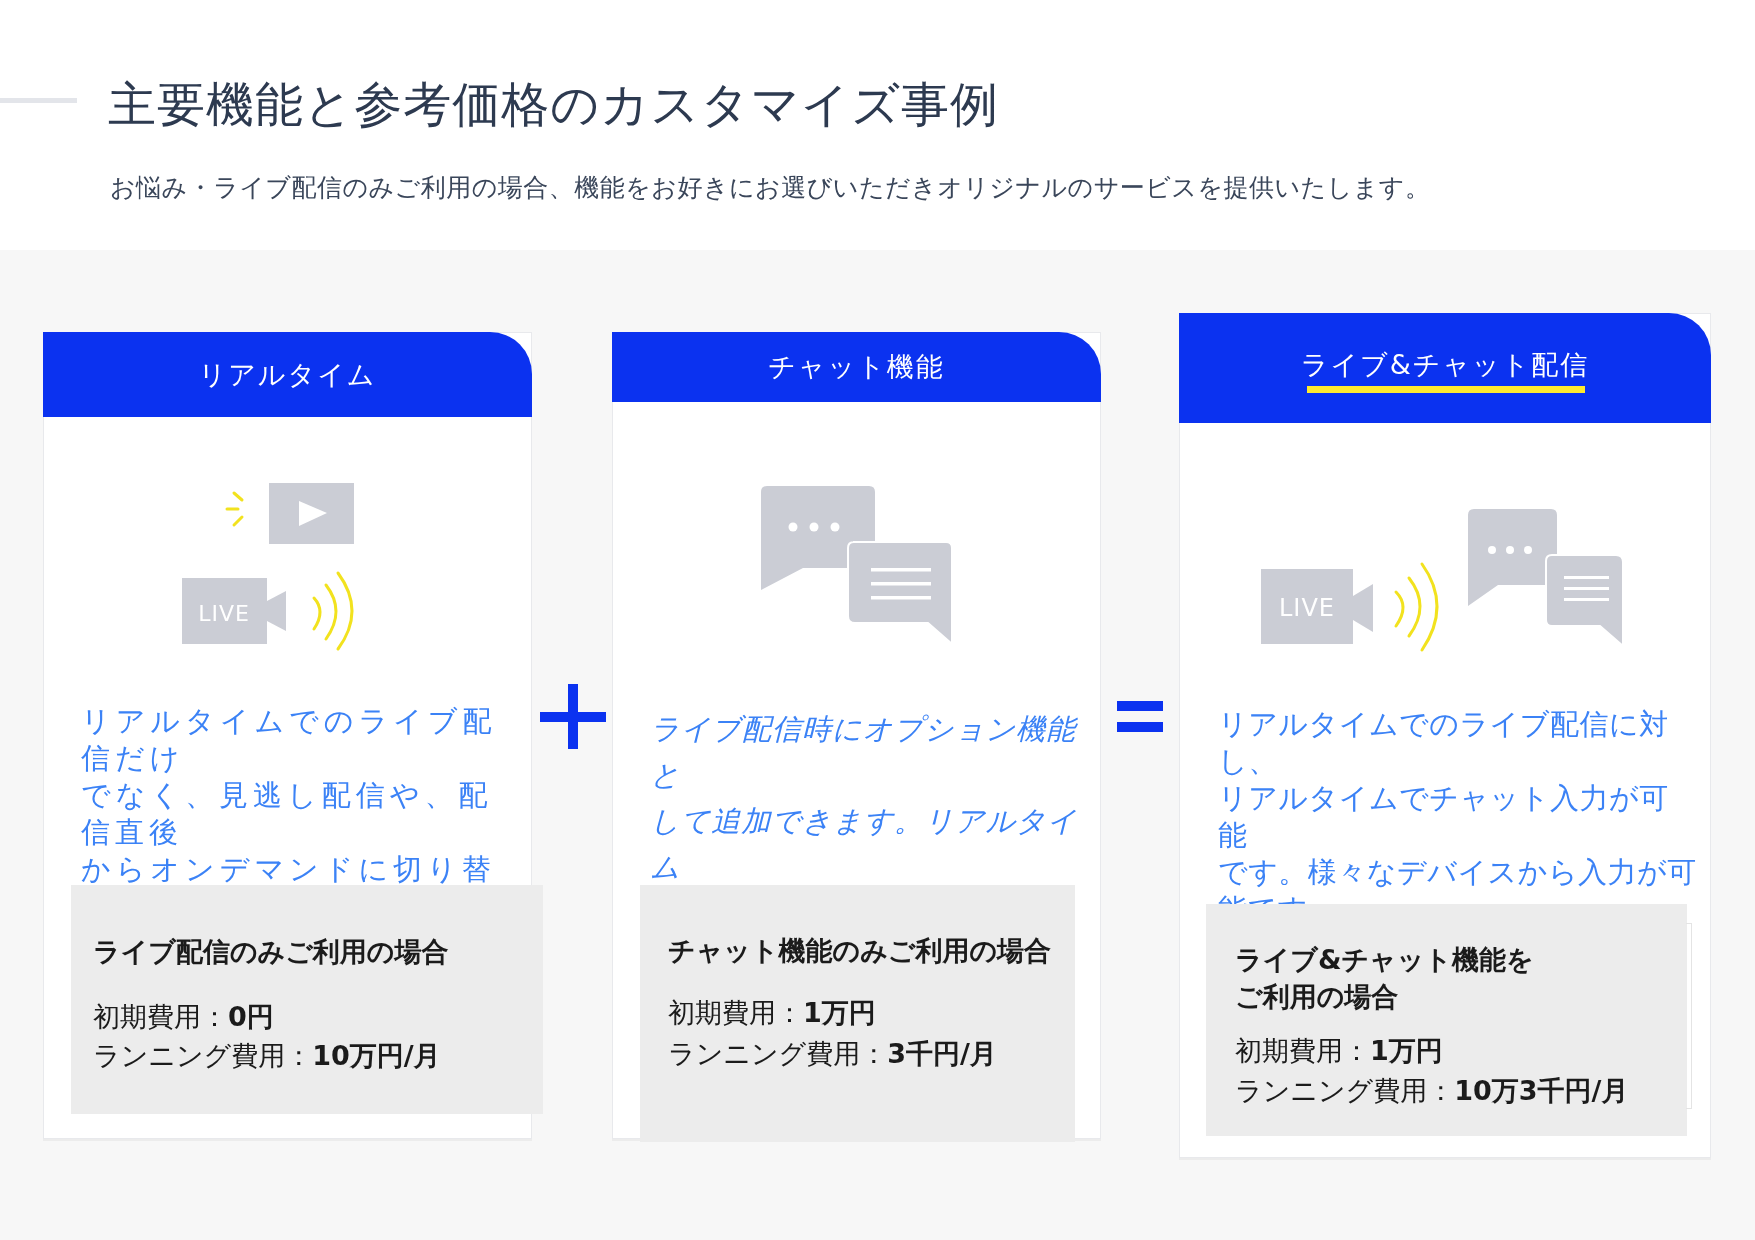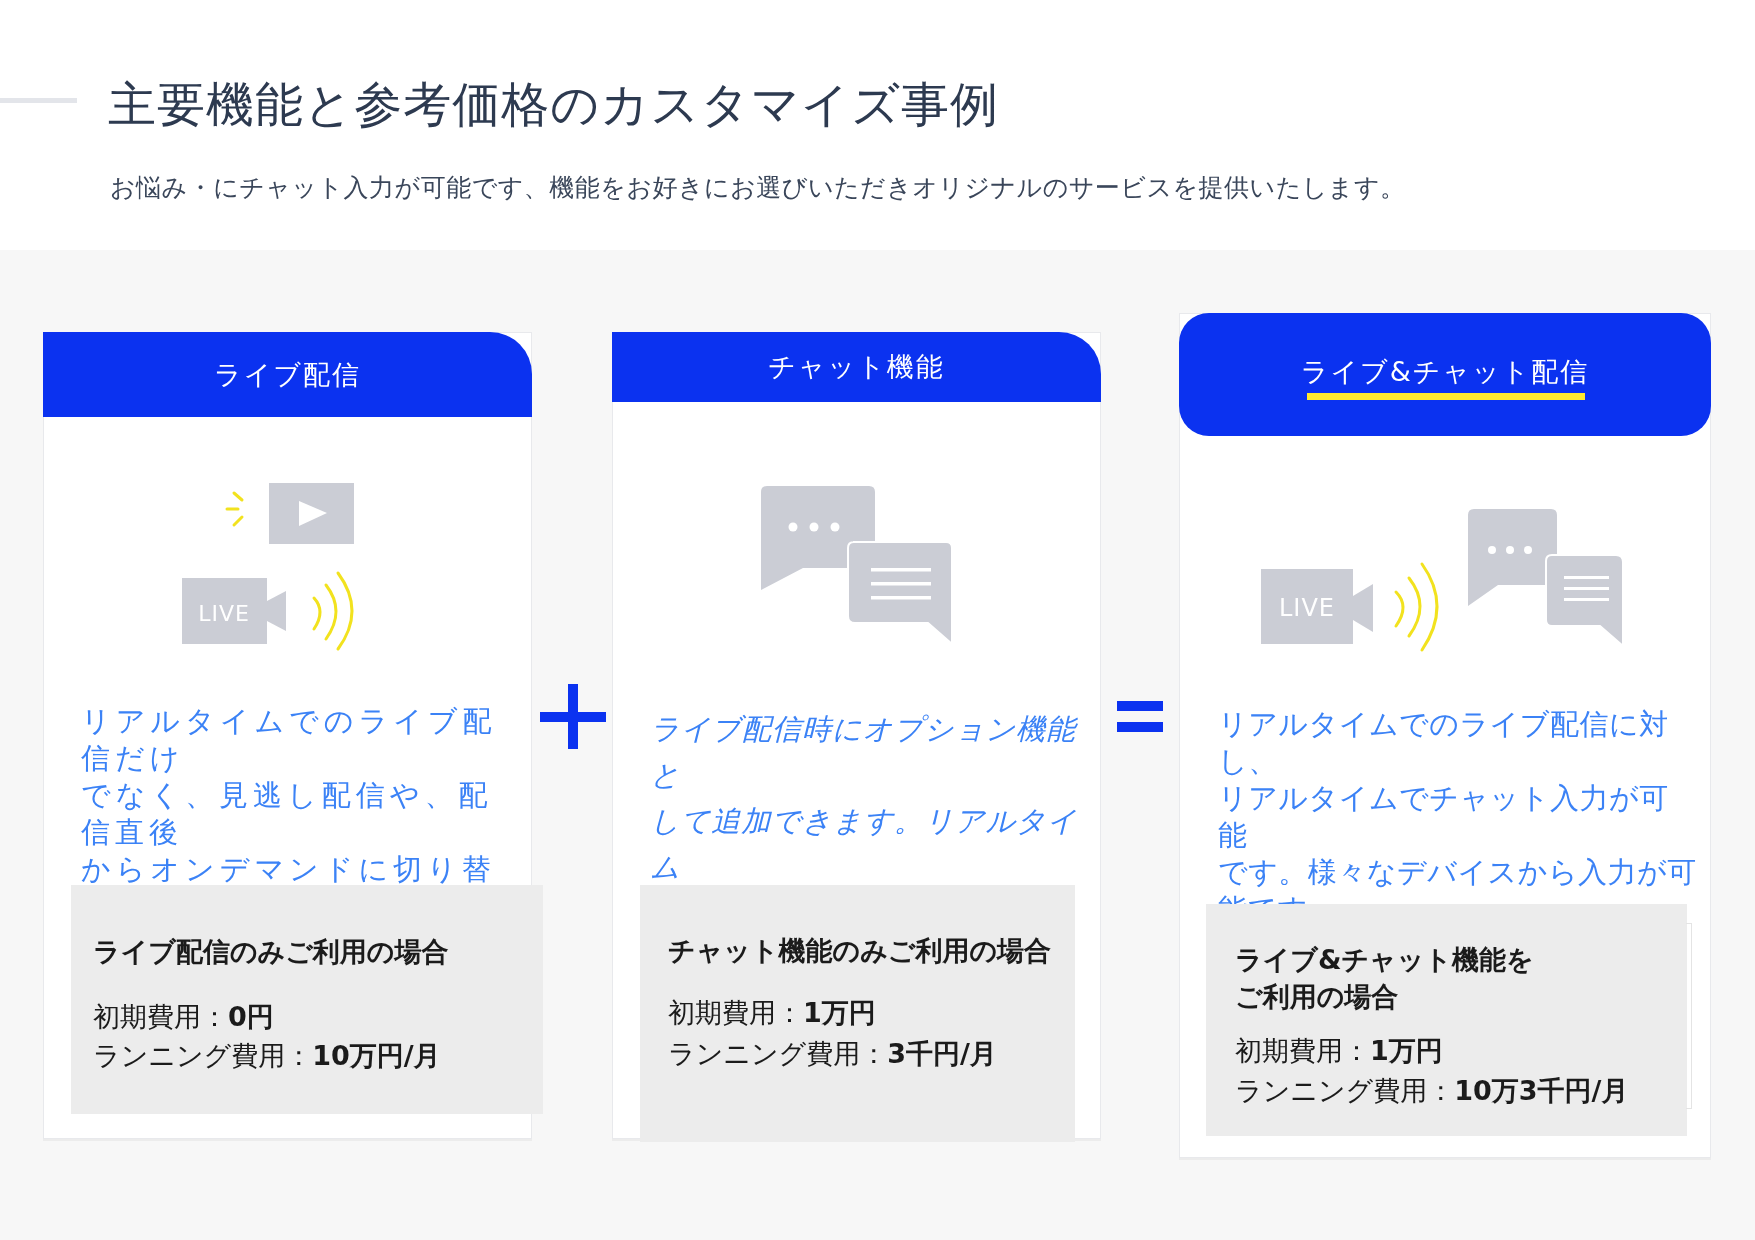--- a/index.html
+++ b/index.html
@@ -32,27 +32,27 @@
   .op-eq .b { position: absolute; left: 0; width: 46px; height: 10px; background: #0b32f0; }
 
   svg { position: absolute; overflow: visible; }
   .artifact { position: absolute; left: 1686px; top: 923px; width: 6px; height: 186px; border: 1px solid #e4e4e4; border-left: none; }
 </style>
 </head>
 <body>
 
 <div class="head-rule"></div>
 <h1 class="title">主要機能と参考価格のカスタマイズ事例</h1>
-<p class="subtitle">お悩み・にチャット入力が可能です、機能をお好きにお選びいただきオリジナルのサービスを提供いたします。</p>
+<p class="subtitle">お悩み・ライブ配信のみご利用の場合、機能をお好きにお選びいただきオリジナルのサービスを提供いたします。</p>
 
 <div class="band"></div>
 
 <div class="card" style="left:43px; top:332px; width:489px; height:807px;">
   <div class="card-header" style="height:85px;">
-    <span class="card-header-label">ライブ配信</span>
+    <span class="card-header-label">リアルタイム</span>
   </div>
 
   <svg style="left:0; top:0;" width="489" height="807">
 
     <g stroke="#f2e21e" stroke-width="3" stroke-linecap="round">
       <line x1="190" y1="160" x2="198" y2="167"></line>
       <line x1="183" y1="176" x2="194" y2="176"></line>
       <line x1="190" y1="192" x2="198" y2="184"></line>
     </g>
 
@@ -129,21 +129,21 @@
     </div>
   </div>
 </div>
 
 <div class="op-eq">
   <div class="b" style="top:1px;"></div>
   <div class="b" style="top:22px;"></div>
 </div>
 
 <div class="card" style="left:1179px; top:313px; width:532px; height:845px;">
-  <div class="card-header" style="height:123px; padding-top:4px;border-radius:30px;">
+  <div class="card-header" style="height:110px; padding-top:4px;">
     <span class="hl-wrap">
       <span class="card-header-label">ライブ&amp;チャット配信</span>
       <span class="hl-bar"></span>
     </span>
   </div>
 
   <svg style="left:0; top:0;" width="532" height="845">
     <g>
       <rect x="81" y="255" width="92" height="75" fill="#cbcdd5"></rect>
       <polygon points="173,282 193,270 193,318 173,306" fill="#cbcdd5"></polygon>

